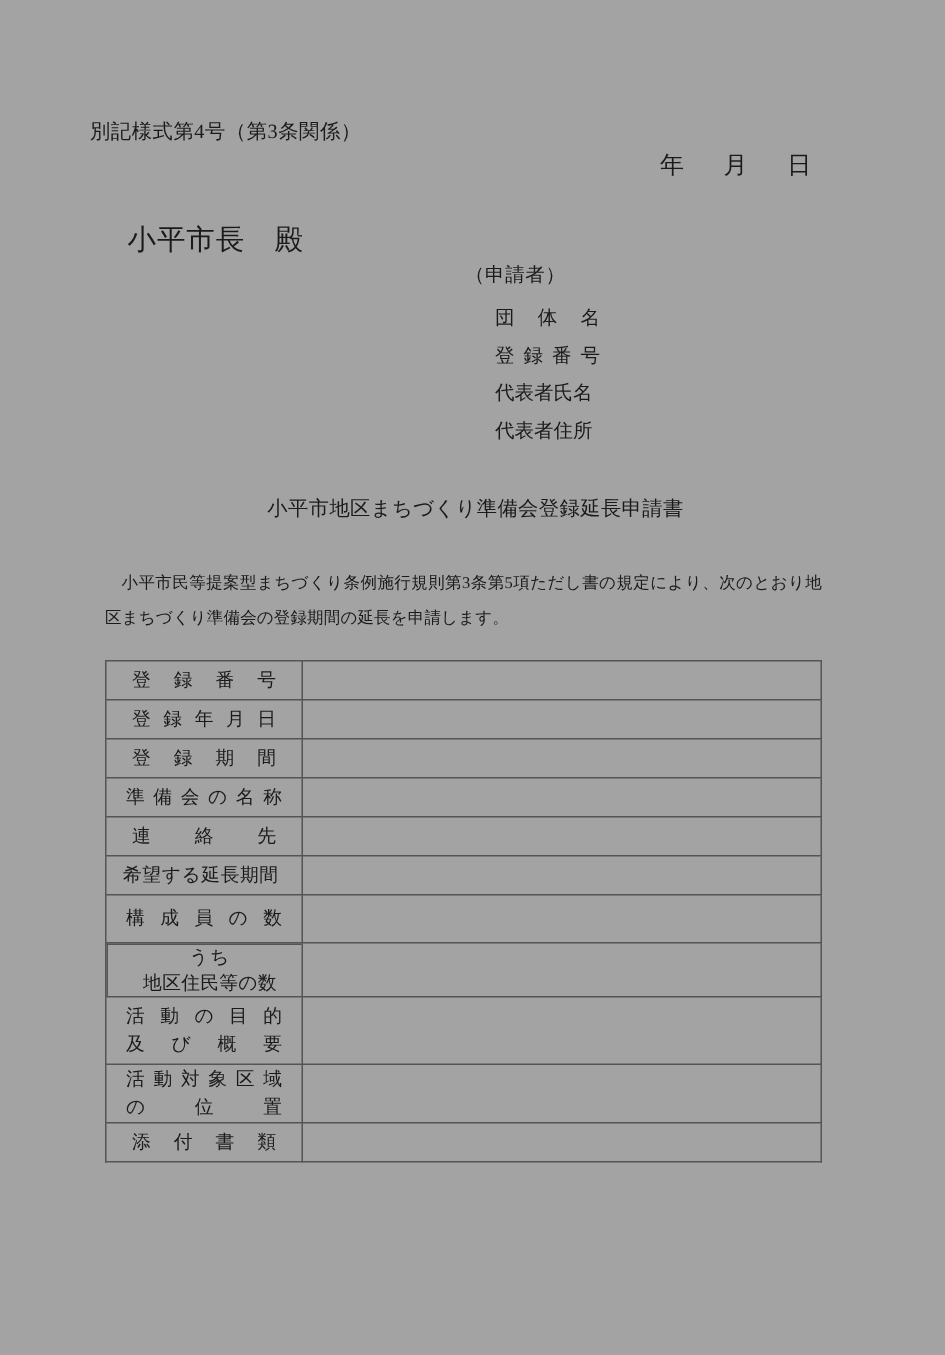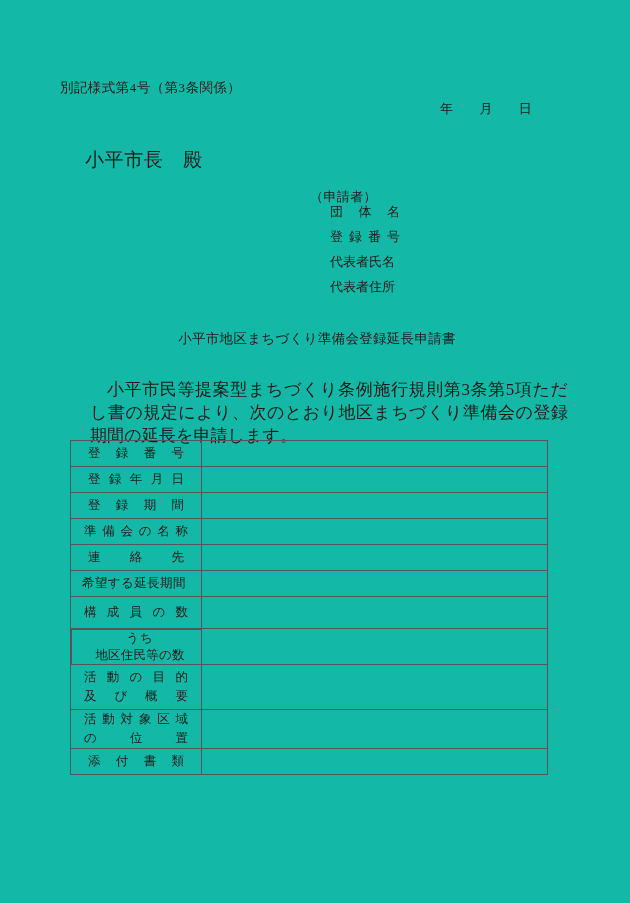--- a/index.html
+++ b/index.html
@@ -13,53 +13,53 @@
     height: 903px;
     position: relative;
     font-family: "Liberation Serif", "DejaVu Serif", serif;
     color: #1a1a1a;
     overflow: hidden;
   }
 
   .page {
     position: absolute;
     inset: 0;
-    background: #14b8a6;
+    background: #a3a3a3;
   }
 
   
   .abs { position: absolute; white-space: nowrap; }
 
   
   .form-no {
     left: 60px;
     top: 79px;
     font-size: 13.5px;
     letter-spacing: 0.4px;
   }
   .date-line {
     left: 440px;
     top: 100px;
-    font-size: 13px;
+    font-size: 16px;
     letter-spacing: 0.4px;
   }
   .date-line .gap { display: inline-block; width: 26px; }
 
   .addressee {
     left: 85px;
     top: 119px;
     font-size: 19px;
     letter-spacing: 0.6px;
     margin-top: 28px;
   }
 
   
   .applicant-head {
     left: 310px;
-    top: 188px;
+    top: 174px;
     font-size: 13px;
     letter-spacing: 0.4px;
   }
   .applicant-list {
     position: absolute;
     left: 330px;
     top: 199px;
     width: 70px;
   }
   .applicant-list .item {
@@ -87,26 +87,25 @@
     white-space: normal;
     padding-left: 4px;
   }
 
   
   .body-text {
     position: absolute;
     left: 70px;
     top: 378px;
     width: 478px;
-    font-size: 17px;
+    font-size: 11px;
     line-height: 23px;
     text-indent: 1em;
     letter-spacing: 0.1px;
     text-align: justify;
-    margin-left: 20px;
   }
 
   
   .form-table {
     position: absolute;
     left: 70px;
     top: 440px;
     width: 475px;
     border-collapse: collapse;
     table-layout: fixed;

